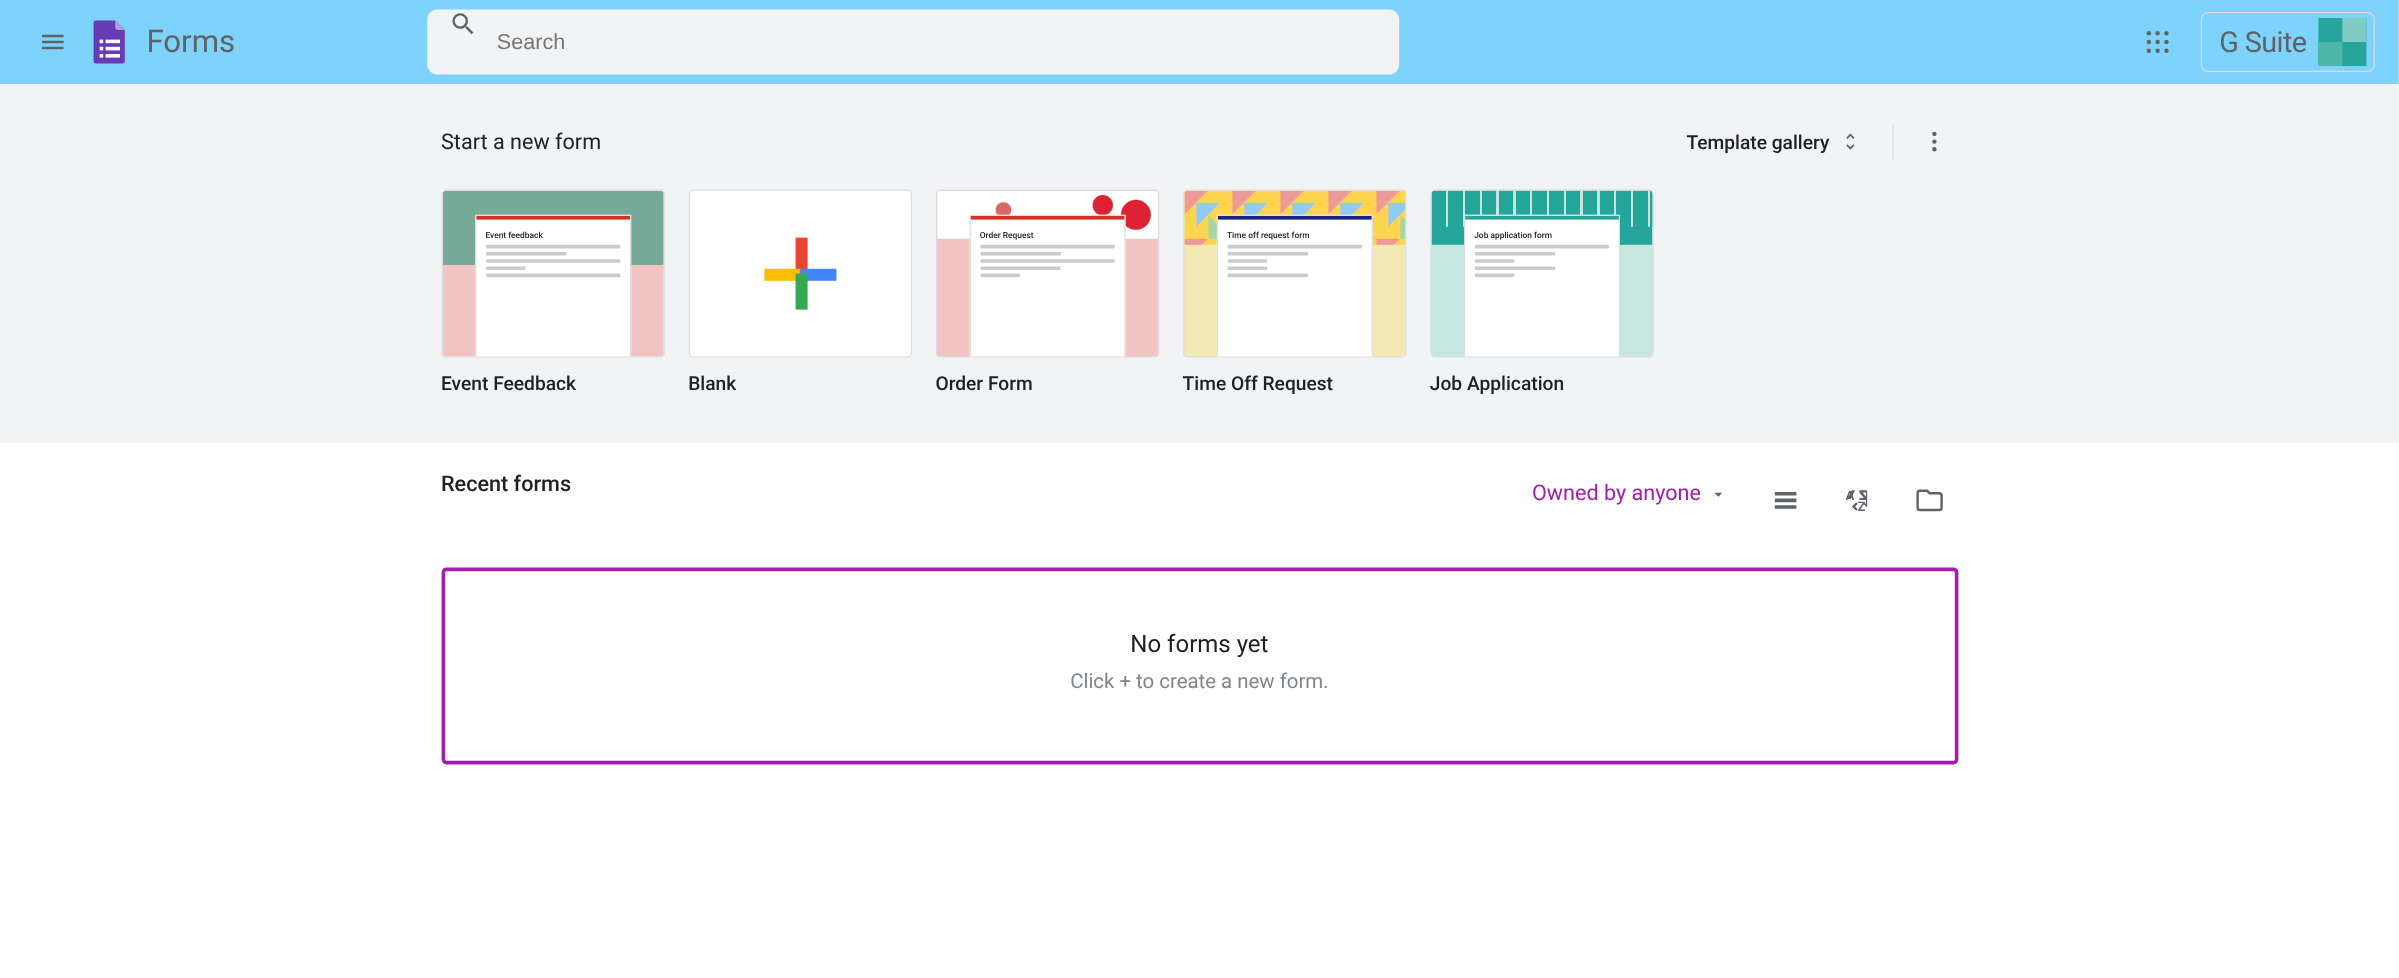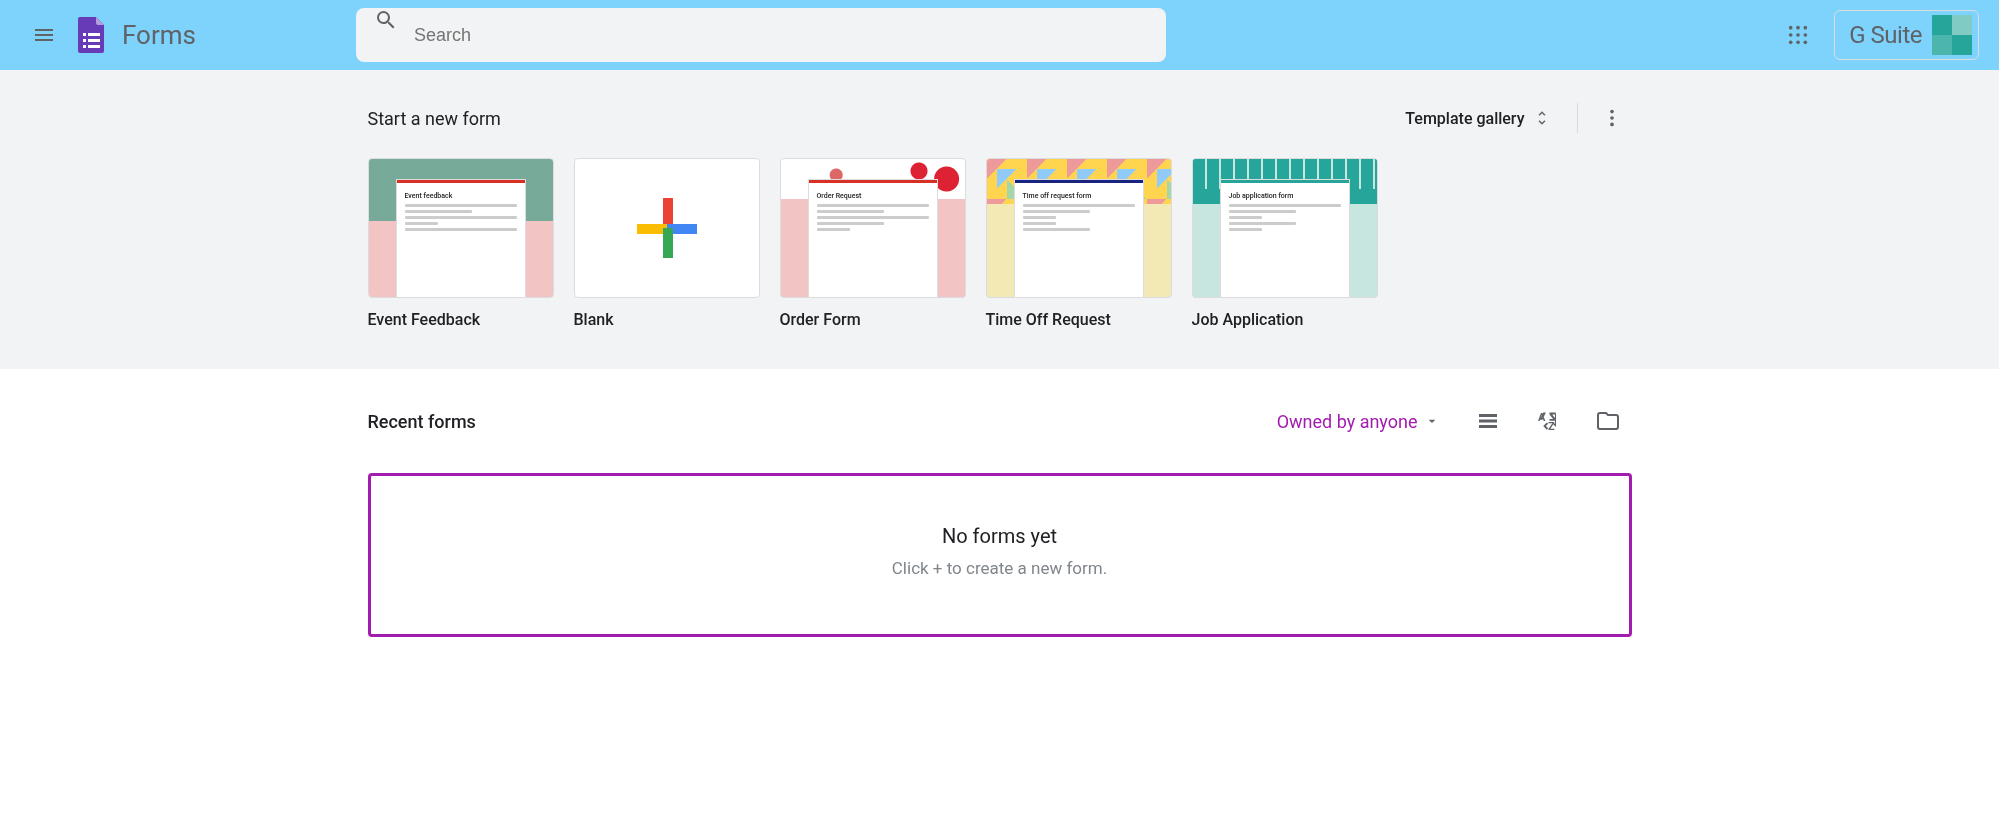--- a/index.html
+++ b/index.html
@@ -162,21 +162,21 @@
     background:
       linear-gradient(135deg,#ef9a9a 0 25%,transparent 25%) 0 0/40px 40px,
       linear-gradient(45deg,#a5d6a7 0 25%,transparent 25%) 20px 0/40px 40px,
       linear-gradient(135deg,#90caf9 0 25%,transparent 25%) 10px 10px/40px 40px,
       #ffd54f;}
   .thumb-time .form-card .bar-top{background:#1a237e;}
 
   
   .recent { padding: 24px 0; }
   .recent-header {
-    display: flex; align-items: center; height: 56px;
+    display: flex; align-items: flex-start; height: 56px;
   }
   .recent-title { font-size: 18px; color: #202124; font-weight: 500;}
   .recent-spacer { flex: 1; }
   .owner-dd {
     display: flex; align-items: center; gap: 6px;
     font-size: 18px; color: #a21caf; cursor: pointer;
     padding: 8px 12px;
   }
   .icon-btn {
     width: 48px; height: 48px;

